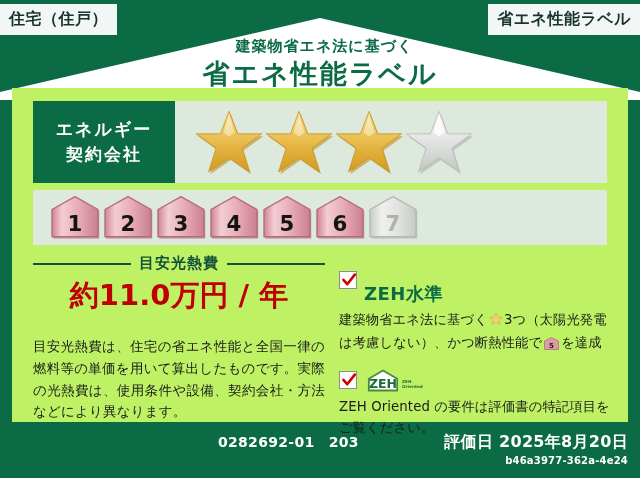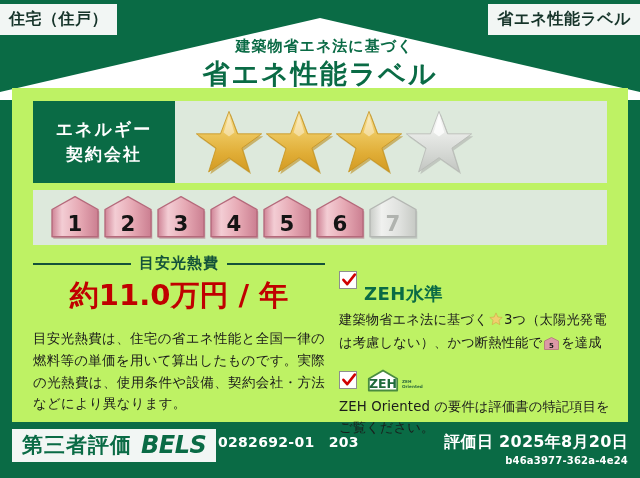--- a/index.html
+++ b/index.html
@@ -69,21 +69,21 @@
   .cost-head{
     display:flex;align-items:center;justify-content:center;gap:8px;
     color:#14523a;font-size:15px;font-weight:bold;letter-spacing:1px;
   }
   .cost-head .rule{flex:1;height:2px;background:#14523a;}
   .cost-value{
     text-align:center;color:#c00000;font-weight:bold;
     font-size:29px;letter-spacing:0px;margin-top:7px;line-height:1.1;
   }
   .cost-note{
-    margin-top:16px;color:#1b1b1b;font-size:13.5px;line-height:1.62;
+    margin-top:24px;color:#1b1b1b;font-size:13.5px;line-height:1.62;
     letter-spacing:0.2px;text-align:justify;
   }
 
   .zeh-block{margin-bottom:2px;}
   .zeh-title{display:flex;align-items:center;gap:7px;}
   .chk{
     width:18px;height:18px;flex:none;background:#fff;border:1px solid #8e8e8e;
     position:relative;box-sizing:border-box;
   }
   .chk svg{position:absolute;left:1px;top:0px;}
@@ -349,24 +349,20 @@
             </span>
           </div>
           <div class="zeh-body">ZEH Oriented の要件は評価書の特記項目をご覧ください。</div>
         </div>
 
       </div>
     </div>
   </div>
 
   <div class="footer">
-    <div class="bels-plate">
-      <span class="bels-jp">第三者評価</span>
-      <span class="bels-en">BELS</span>
-    </div>
     <div class="bels-no">0282692-01　203</div>
     <div class="eval">
       <div class="line1">評価日 2025年8月20日</div>
       <div class="line2">b46a3977-362a-4e24</div>
     </div>
   </div>
 
 </div>
 
 </body></html>

